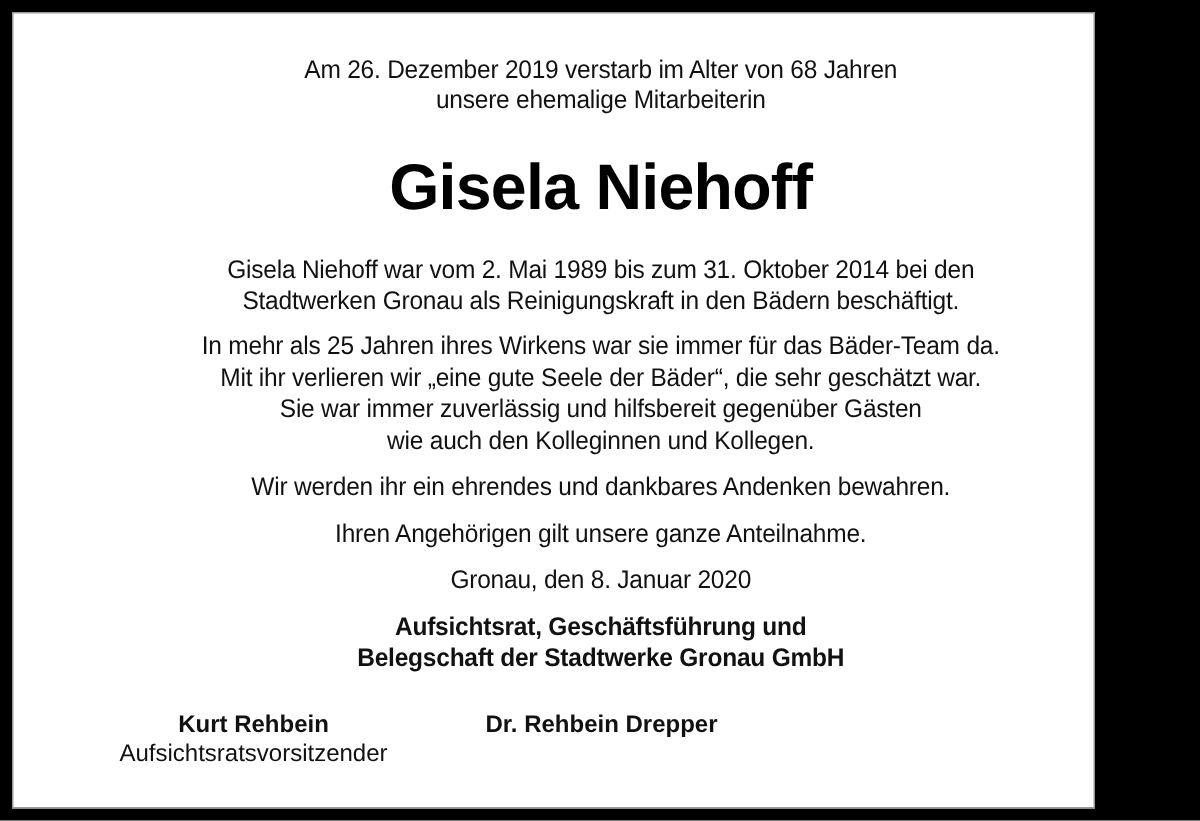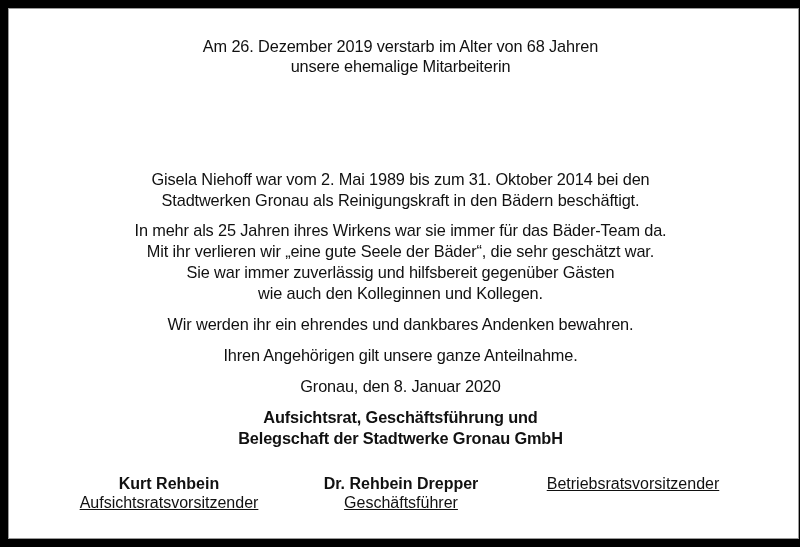--- a/index.html
+++ b/index.html
@@ -1,48 +1,49 @@
 <!DOCTYPE html>
 <html><head>
   <meta charset="utf-8">
   <style>
     html, body { margin: 0; padding: 0; }
     body {
       width: 800px; height: 547px; background: #000; position: relative; overflow: hidden;
       font-family: "Liberation Sans", "DejaVu Sans", sans-serif; color: #111;
     }
     .frame {
-      position: absolute; left: 8px; top: 8px; width: 791px; height: 531px;
+      position: absolute; left: 8px; top: 8px; width: 722px; height: 531px;
       background: #fff; border: 1px solid #9a9a9a; box-sizing: border-box;
     }
     .line {
       position: absolute; left: 0; width: 783px; text-align: center;
       font-size: 17px; line-height: 20px; white-space: nowrap; letter-spacing: -0.15px;
       transform: scaleX(0.96); transform-origin: center;
     }
     .title {
       position: absolute; left: 0; width: 783px; text-align: center;
       font-size: 43px; font-weight: bold; line-height: 48px; letter-spacing: -0.5px;
       top: 92px; color: #000;
     }
     .bold { font-weight: bold; }
     .sig {
       position: absolute; width: 240px; text-align: center; white-space: nowrap;
       font-size: 16px; line-height: 19px;
     }
     .sig .name { font-weight: bold; display: block; }
-    .sig .role { display: block; text-decoration: underline; }
+    .sig .role { display: block; }
   </style>
 </head>
 <body>
 
 <div class="frame">
   <div class="line" style="top:28px">Am 26. Dezember 2019 verstarb im Alter von 68 Jahren</div>
   <div class="line" style="top:48px">unsere ehemalige Mitarbeiterin</div>
 
+  <div class="title">Gisela Niehoff</div>
 
   <div class="line" style="top:161px">Gisela Niehoff war vom 2. Mai 1989 bis zum 31. Oktober 2014 bei den</div>
   <div class="line" style="top:182px">Stadtwerken Gronau als Reinigungskraft in den Bädern beschäftigt.</div>
 
   <div class="line" style="top:212px">In mehr als 25 Jahren ihres Wirkens war sie immer für das Bäder-Team da.</div>
   <div class="line" style="top:233px">Mit ihr verlieren wir „eine gute Seele der Bäder“, die sehr geschätzt war.</div>
   <div class="line" style="top:254px">Sie war immer zuverlässig und hilfsbereit gegenüber Gästen</div>
   <div class="line" style="top:275px">wie auch den Kolleginnen und Kollegen.</div>
 
   <div class="line" style="top:306px">Wir werden ihr ein ehrendes und dankbares Andenken bewahren.</div>
@@ -51,18 +52,16 @@
 
   <div class="line bold" style="top:399px">Aufsichtsrat, Geschäftsführung und</div>
   <div class="line bold" style="top:420px">Belegschaft der Stadtwerke Gronau GmbH</div>
 
   <div class="sig" style="left:40px; top:465px">
     <span class="name">Kurt Rehbein</span>
     <span class="role">Aufsichtsratsvorsitzender</span>
   </div>
   <div class="sig" style="left:272px; top:465px">
     <span class="name">Dr. Rehbein Drepper</span>
-    <span class="role">Geschäftsführer</span>
   </div>
   <div class="sig" style="left:504px; top:465px">
-    <span class="role">Betriebsratsvorsitzender</span>
   </div>
 </div>
 
 </body></html>

